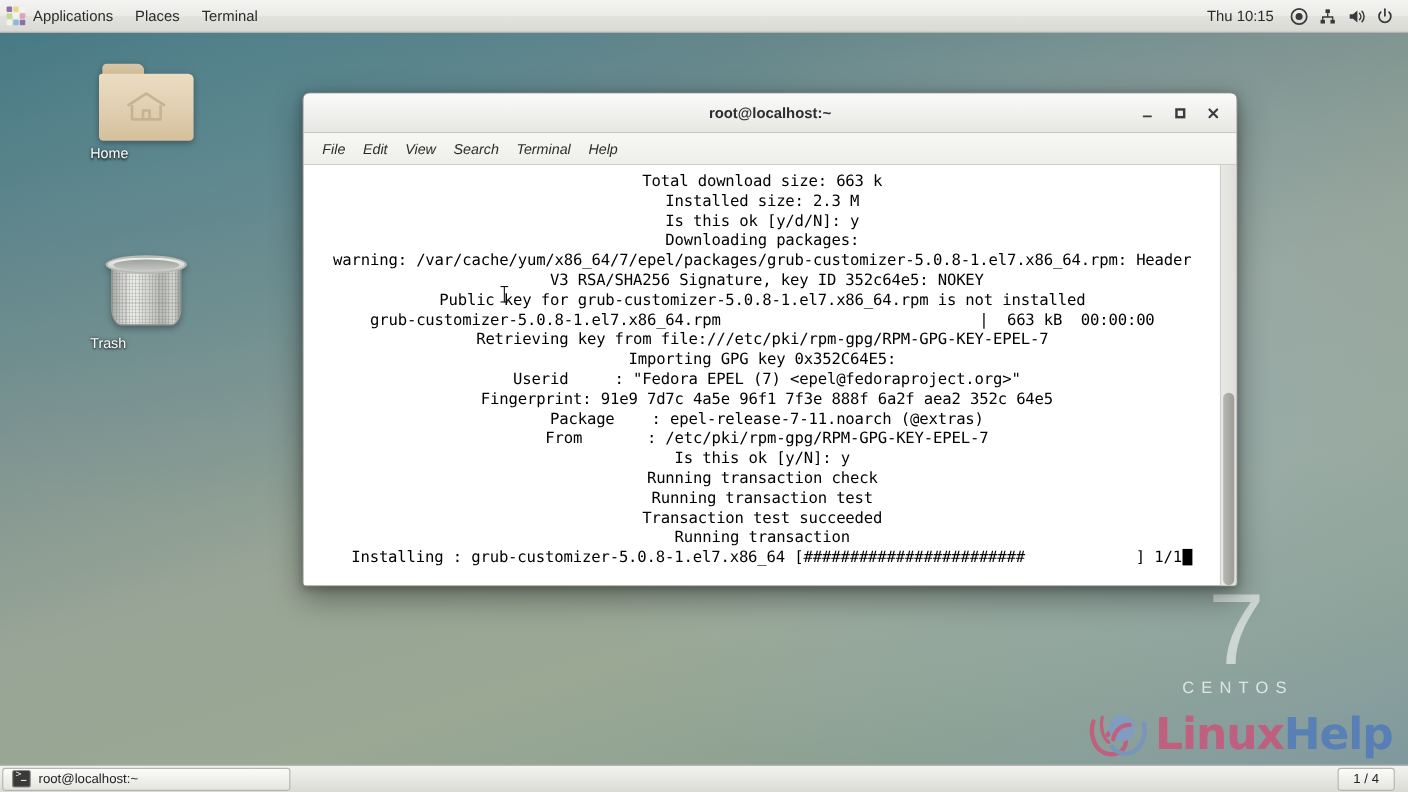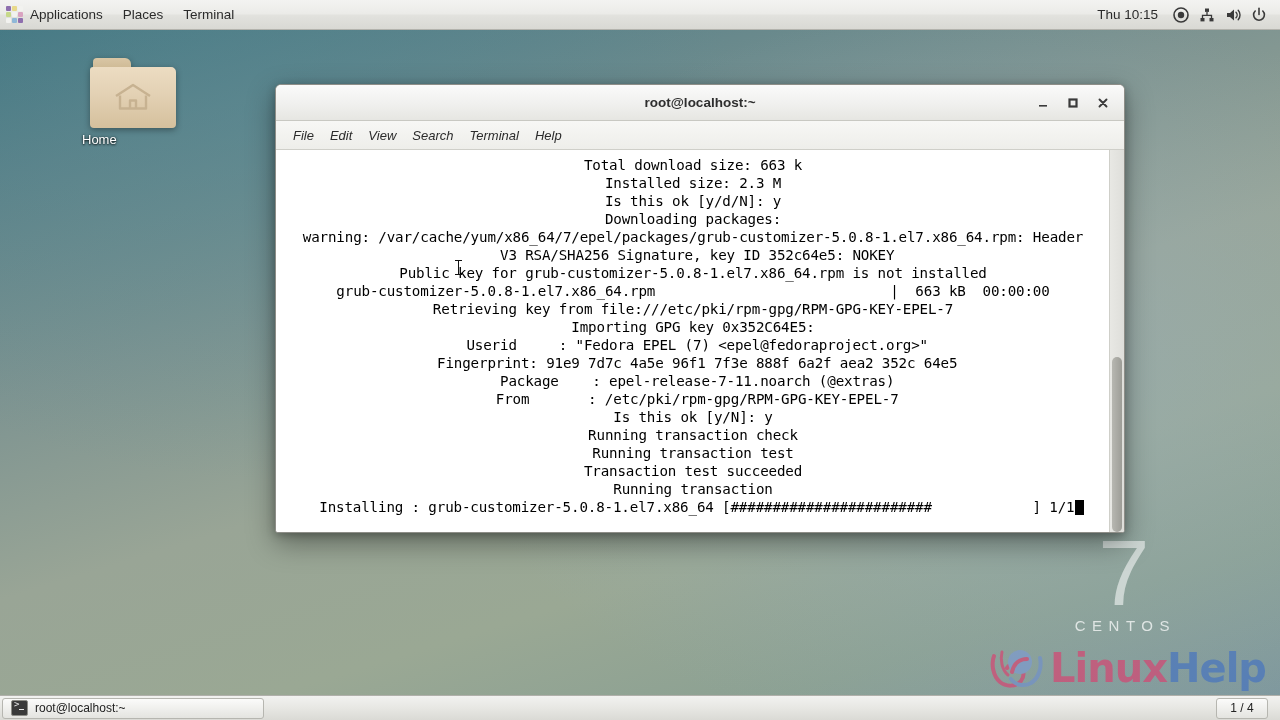--- a/index.html
+++ b/index.html
@@ -452,20 +452,30 @@
       <div class="body"></div>
       <svg class="house" viewBox="0 0 40 30">
         <path d="M3 14 L20 3 L37 14" fill="none" stroke="#c7b291" stroke-width="2.4" stroke-linejoin="round"></path>
         <path d="M7 13.5v13h26v-13" fill="none" stroke="#c7b291" stroke-width="2.4" stroke-linejoin="round"></path>
         <path d="M17 26.5v-8h6v8" fill="none" stroke="#c7b291" stroke-width="2.4" stroke-linejoin="round"></path>
       </svg>
     </div>
     <span class="label">Home</span>
   </div>
 
+  <div class="desk-icon" id="icon-trash">
+    <div class="bin">
+      <div class="can">
+          <div class="mesh"></div>
+        </div>
+      <div class="rim"></div>
+      <div class="rim-inner"></div>
+    </div>
+    <span class="label">Trash</span>
+  </div>
 
   <div id="centos-mark">
     <div class="seven">7</div>
     <div class="centos-word">CENTOS</div>
   </div>
 
   <div id="linuxhelp">
     <svg class="lh-mark" viewBox="0 0 56 52">
       <path d="M4 14c-3 8-1 20 6 26 6 5 16 5 21-1 4-5 3-12-2-15-4-3-10-2-12 2" fill="none" stroke="#e03a6d" stroke-width="4" stroke-linecap="round"></path>
       <path d="M12 10c-2 8 0 18 6 23" fill="none" stroke="#e03a6d" stroke-width="3" stroke-linecap="round"></path>

